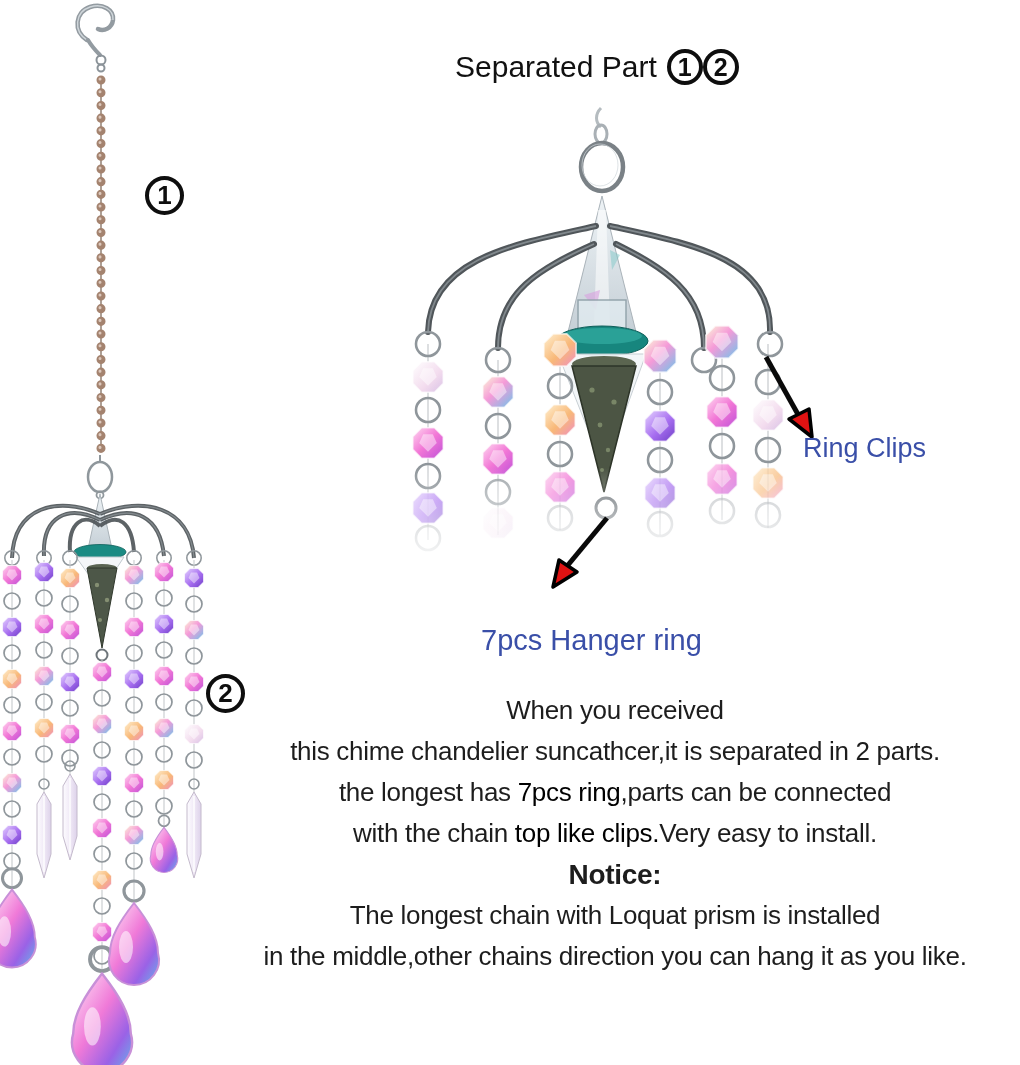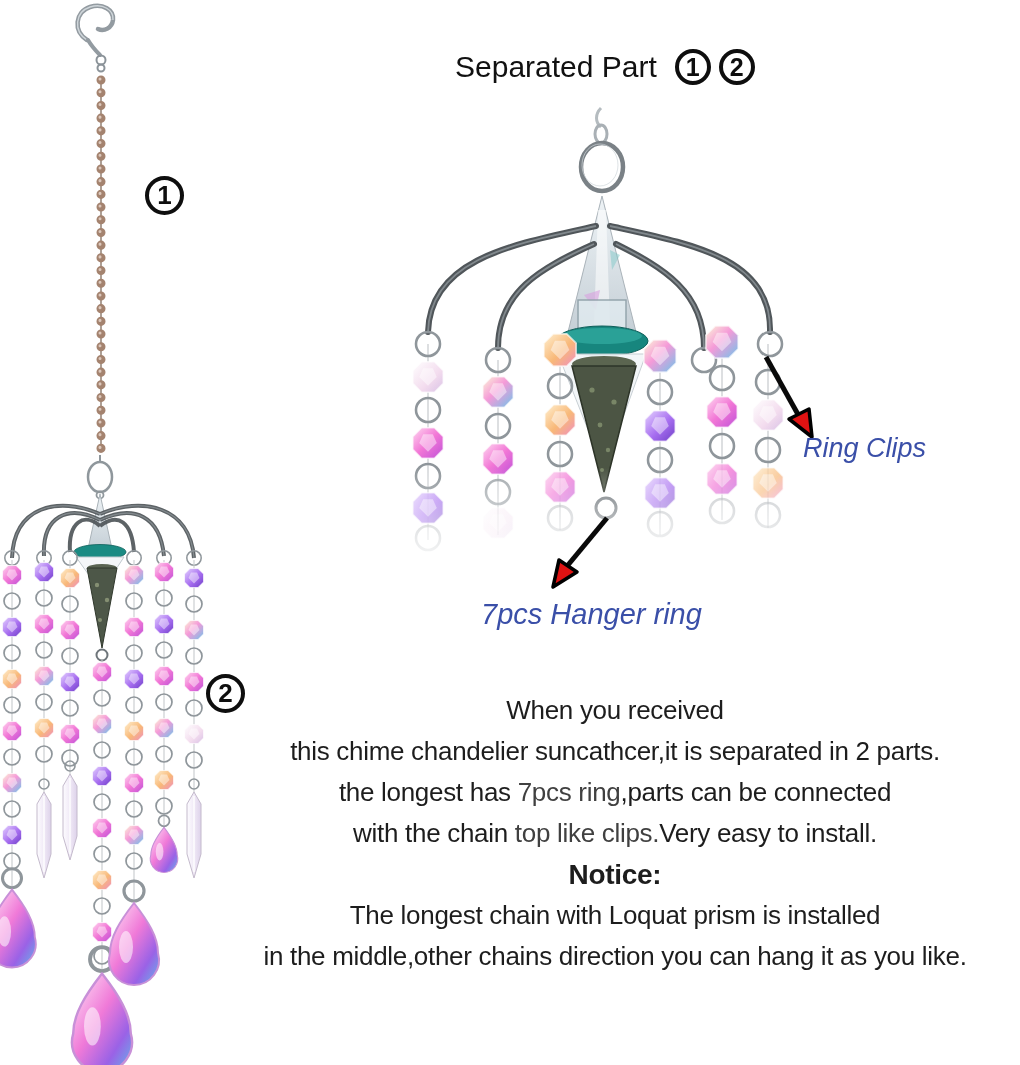--- a/index.html
+++ b/index.html
@@ -12,35 +12,35 @@
   
   .badge{
     border:4px solid #0e0e0e;border-radius:50%;background:#fff;
     display:flex;align-items:center;justify-content:center;
     font-weight:600;color:#0e0e0e;box-sizing:border-box;
   }
   .badge-lg{width:39px;height:39px;font-size:26px;}
   .badge-sm{width:36px;height:36px;font-size:25px;border-width:4px;}
   
   .heading{
-    top:49px;left:455px;display:flex;align-items:center;gap:8px;
+    top:49px;left:455px;display:flex;align-items:center;
     font-size:30px;color:#111;letter-spacing:0px;
   }
   .heading .txt{margin-right:10px;}
   
-  .part-label{color:#3a4fa8;white-space:nowrap;font-style:italic;}
+  .part-label{color:#3a4fa8;white-space:nowrap;}
   .lbl-ringclips{top:433px;left:803px;font-size:27px;}
-  .lbl-hanger{top:598px;left:481px;font-size:29px;}
+  .lbl-hanger{top:624px;left:481px;font-size:29px;}
   
   .description{
     top:690px;left:105px;width:1020px;text-align:center;
     font-size:26px;line-height:41px;letter-spacing:-0.3px;color:#1d1d1d;
   }
   .description .line{white-space:nowrap;}
-  .description .red{color:#404040;}
+  .description .red{color:#000000;}
   .description .notice{font-weight:700;font-size:28px;}
 </style>
 </head>
 <body>
 
 <svg class="abs" style="left:0;top:0" width="1020" height="1065" viewBox="0 0 1020 1065">
   <defs>
     <linearGradient id="gPink" x1="0" y1="0" x2="1" y2="1">
       <stop offset="0" stop-color="#ffd9f0"></stop>
         <stop offset="0.5" stop-color="#f277d6"></stop>

